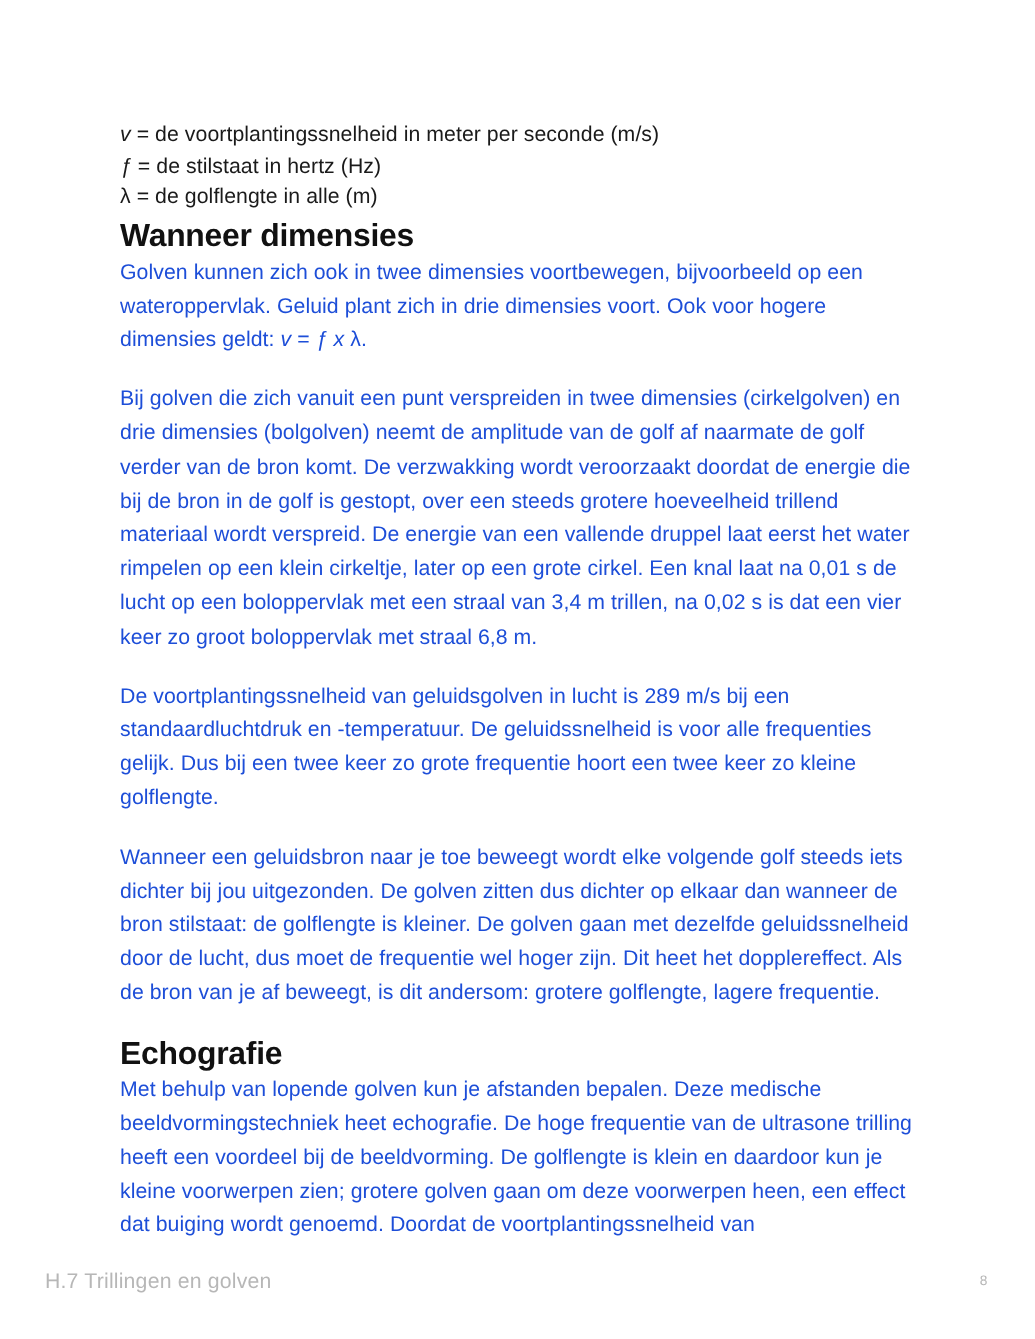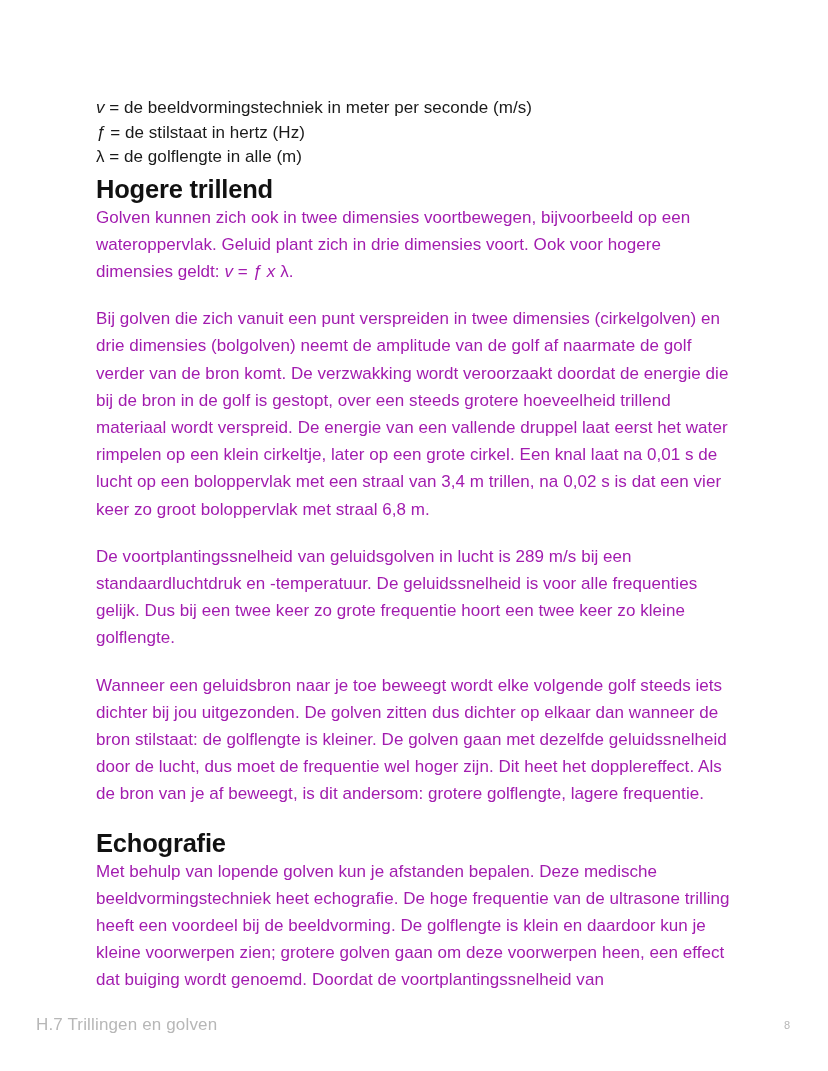--- a/index.html
+++ b/index.html
@@ -54,21 +54,21 @@
     margin-top: 32px;
     margin-bottom: 16px;
   }
   .h-echo {
     margin-top: 44px;
     margin-bottom: 19px;
   }
   p.para {
     font-size: 17px;
     line-height: 27.2px;
-    color: #a21caf;
+    color: #1d4ed8;
     margin: 0 0 20px 0;
     letter-spacing: 0.05px;
     text-align: left;
   }
   p.para:last-of-type {
     margin-bottom: 0;
   }
   b, strong {
     font-weight: normal;
   }
@@ -100,26 +100,26 @@
   }
 </style>
 </head>
 <body>
 
 <div class="page">
 
   <div class="content">
 
     <div class="deflist">
-      <div class="defline"><span class="var">v</span><span> = de beeldvormingstechniek in meter per seconde (m/s)</span></div>
+      <div class="defline"><span class="var">v</span><span> = de voortplantingssnelheid in meter per seconde (m/s)</span></div>
       <div class="defline"><span class="var">ƒ</span><span> = de stilstaat in hertz (Hz)</span></div>
       <div class="defline"><span>λ</span><span> = de golflengte in alle (m)</span></div>
     </div>
 
-    <h2 class="section-heading h-hogere">Hogere trillend</h2>
+    <h2 class="section-heading h-hogere">Wanneer dimensies</h2>
 
     <p class="para"><span>Golven kunnen zich ook in twee dimensies voortbewegen, bijvoorbeeld op een wateroppervlak. Geluid plant zich in drie dimensies voort. Ook voor hogere dimensies geldt: </span><span class="var">v</span><span> = </span><span class="var">ƒ</span><span class="var"> x </span><span>λ</span><span>.</span></p>
 
     <p class="para">Bij golven die zich vanuit een punt verspreiden in twee dimensies (cirkelgolven) en drie dimensies (bolgolven) neemt de amplitude van de golf af naarmate de golf verder van de bron komt. De verzwakking wordt veroorzaakt doordat de energie die bij de bron in de golf is gestopt, over een steeds grotere hoeveelheid trillend materiaal wordt verspreid. De energie van een vallende druppel laat eerst het water rimpelen op een klein cirkeltje, later op een grote cirkel. Een knal laat na 0,01 s de lucht op een boloppervlak met een straal van 3,4 m trillen, na 0,02 s is dat een vier keer zo groot boloppervlak met straal 6,8 m.</p>
 
     <p class="para">De voortplantingssnelheid van geluidsgolven in lucht is 289 m/s bij een standaardluchtdruk en -temperatuur. De geluidssnelheid is voor alle frequenties gelijk. Dus bij een twee keer zo grote frequentie hoort een twee keer zo kleine golflengte.</p>
 
     <p class="para"><span>Wanneer een geluidsbron naar je toe beweegt wordt elke volgende golf steeds iets dichter bij jou uitgezonden. De golven zitten dus dichter op elkaar dan wanneer de bron stilstaat: de golflengte is kleiner. De golven gaan met dezelfde geluidssnelheid door de lucht, dus moet de frequentie wel hoger zijn. Dit heet het </span><b>dopplereffect</b><span>. Als de bron van je af beweegt, is dit andersom: grotere golflengte, lagere frequentie.</span></p>
 
     <h2 class="section-heading h-echo">Echografie</h2>

